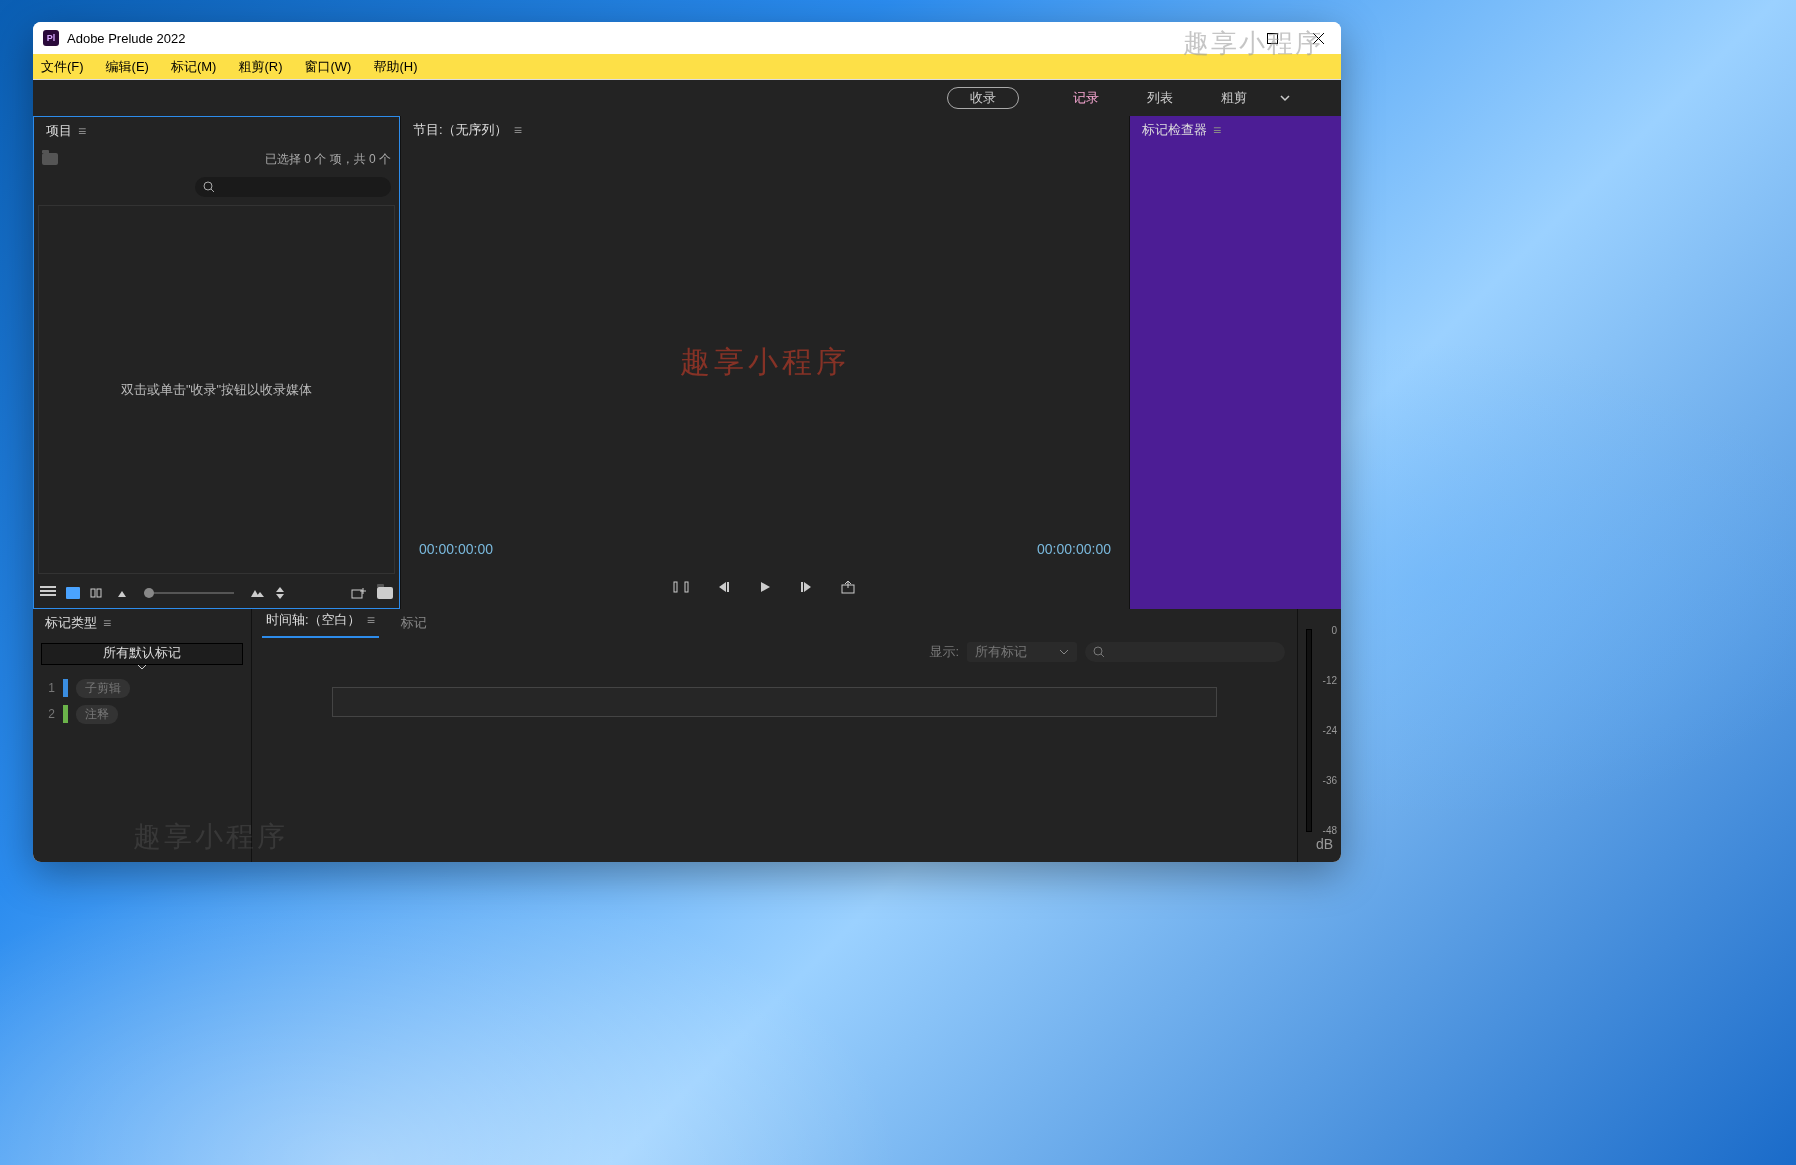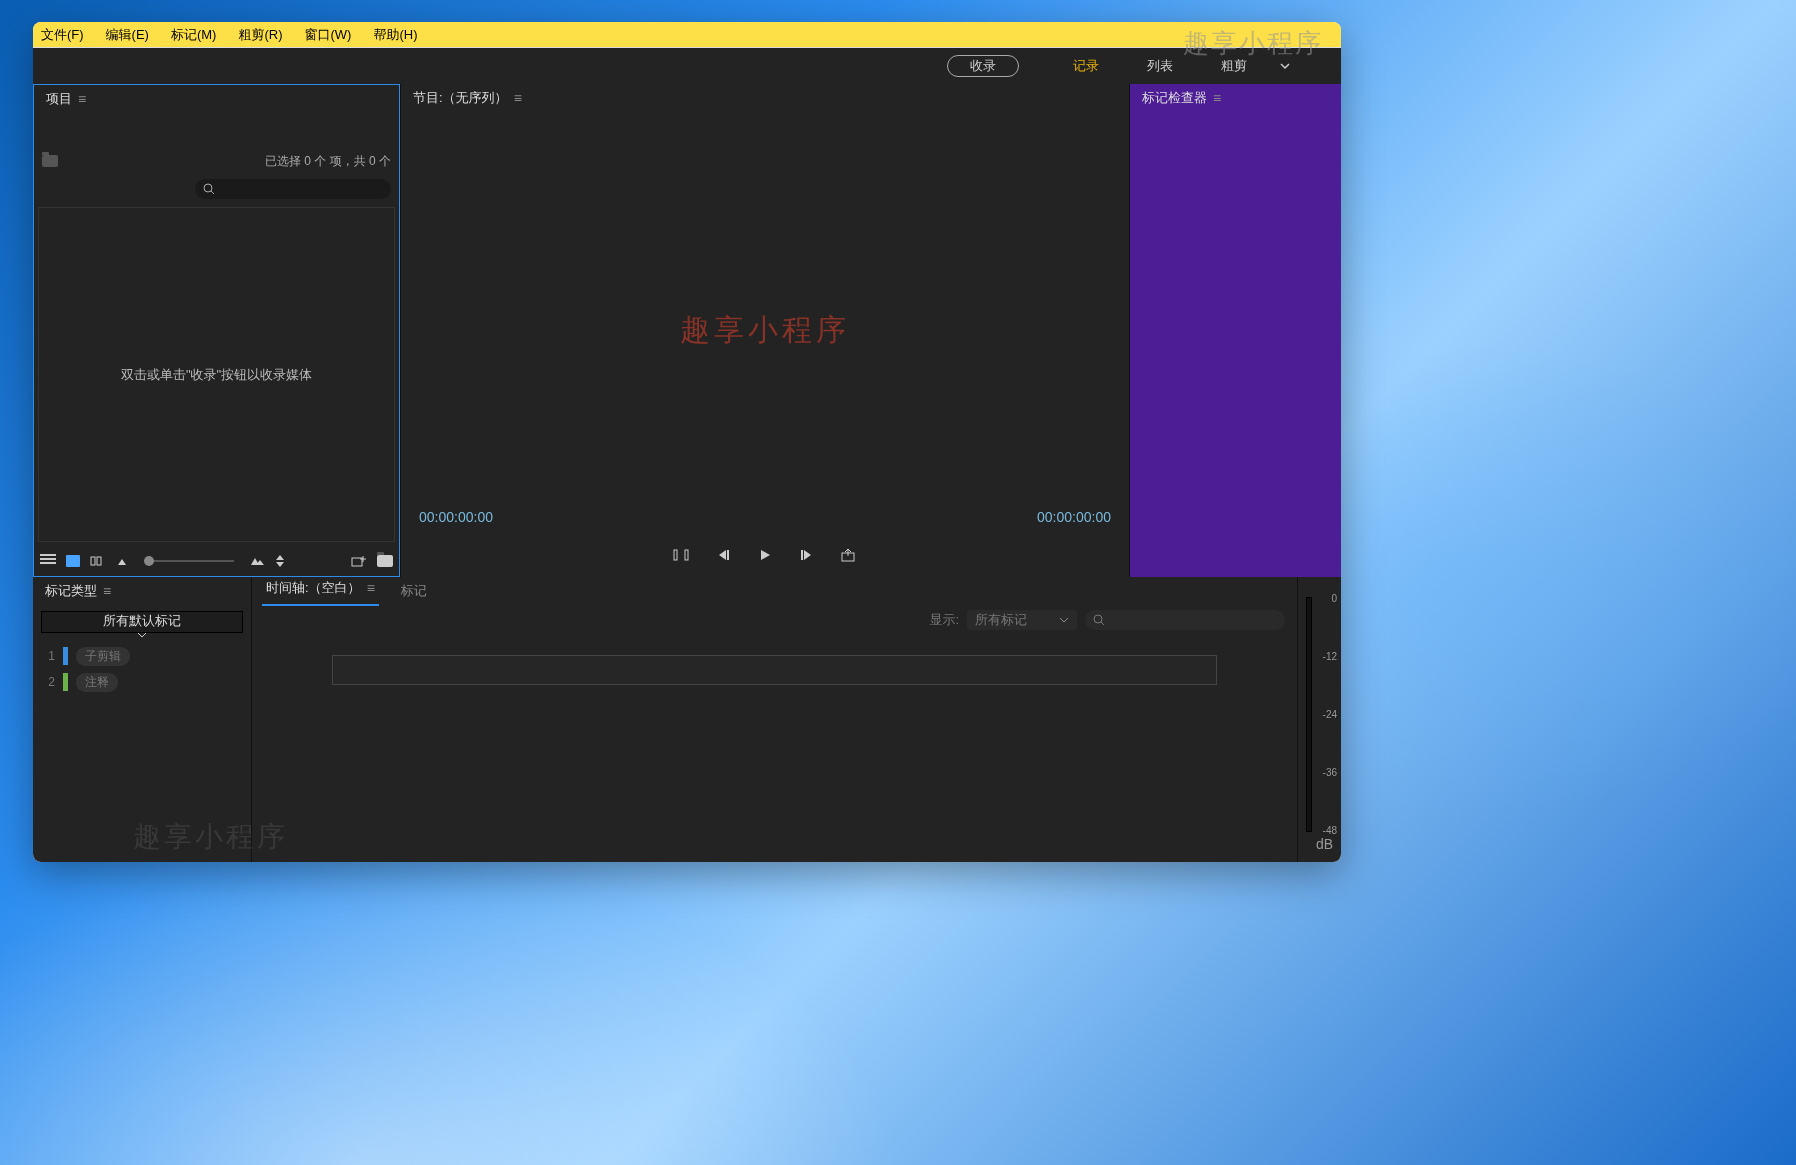--- a/index.html
+++ b/index.html
@@ -50,40 +50,40 @@
   justify-content: flex-end; padding: 0 50px 0 0; gap: 0;
 }
 .ws-btn {
   padding: 0 24px; height: 36px; display: flex; align-items: center;
   color: #ccc; font-size: 13px; cursor: pointer;
 }
 .ws-pill {
   border: 1px solid #aaa; border-radius: 14px; height: 22px; padding: 0 22px;
   display: flex; align-items: center; margin-right: 30px;
 }
-.ws-active { color: #eab308; text-align: center; }
+.ws-active { color: #f9a8d4; text-align: center; }
 .ws-chevron { margin-left: 8px; color: #ccc; cursor: pointer; }
 .row-top { display: flex; height: 493px; }
 .row-bot { display: flex; flex: 1; }
 .content-col { display: flex; flex-direction: column; flex: 1; }
 
 .panel { background: #232323; display: flex; flex-direction: column; position: relative; }
 .panel-tabrow {
   height: 28px; display: flex; align-items: center; padding: 0 8px; gap: 6px;
   color: #ddd; font-size: 13px;
 }
 .panel-tab { display: flex; align-items: center; gap: 6px; padding: 2px 4px; cursor: pointer; }
 .tab-burger { color: #888; font-size: 14px; cursor: pointer; }
 
 .project-panel {
   width: 367px; border: 1px solid #2d8ceb; background: #232323;
 }
 .project-topbar {
   height: 28px; display: flex; align-items: center; padding: 0 8px;
-  color: #aaa; font-size: 12px; justify-content: space-between; margin-top: 34px;
+  color: #aaa; font-size: 12px; justify-content: space-between;
 }
 .folder-icon { width: 16px; height: 12px; background: #555; border-radius: 2px; position: relative; }
 .folder-icon::before { content: ""; position: absolute; top: -3px; left: 0; width: 7px; height: 3px; background: #555; border-radius: 1px 1px 0 0; }
 .search-row { padding: 4px 8px; display: flex; justify-content: flex-end; }
 .search-box {
   width: 196px; height: 20px; background: #1a1a1a; border-radius: 10px;
   display: flex; align-items: center; padding: 0 8px; color: #888; font-size: 12px;
 }
 .project-body {
   flex: 1; margin: 4px; border: 1px solid #333; background: #232323;
@@ -170,20 +170,36 @@
 }
 svg { display: block; }
 </style>
 </head>
 <body>
 
 <div class="desktop-wave"></div>
 
 <div class="window">
 
+  <div class="titlebar">
+    <span class="app-icon">Pl</span>
+    <span class="title">Adobe Prelude 2022</span>
+    <div class="win-btn"> </div>
+    <div class="win-btn">
+      <svg width="11" height="11">
+          <rect x="0.5" y="0.5" width="10" height="10" fill="none" stroke="#000"></rect>
+        </svg>
+    </div>
+    <div class="win-btn win-close">
+      <svg width="11" height="11">
+          <line x1="0" y1="0" x2="11" y2="11" stroke="#000"></line>
+          <line x1="11" y1="0" x2="0" y2="11" stroke="#000"></line>
+        </svg>
+    </div>
+  </div>
   <div class="watermark-tr">趣享小程序</div>
 
   <div class="menubar">
     <span class="menu-item">文件(F)</span>
     <span class="menu-item">编辑(E)</span>
     <span class="menu-item">标记(M)</span>
     <span class="menu-item">粗剪(R)</span>
     <span class="menu-item">窗口(W)</span>
     <span class="menu-item">帮助(H)</span>
   </div>

